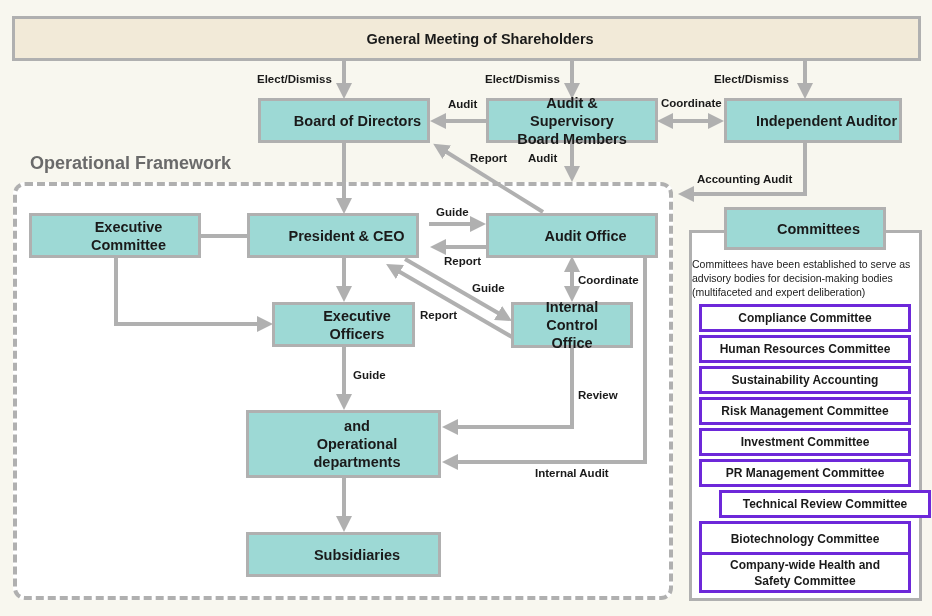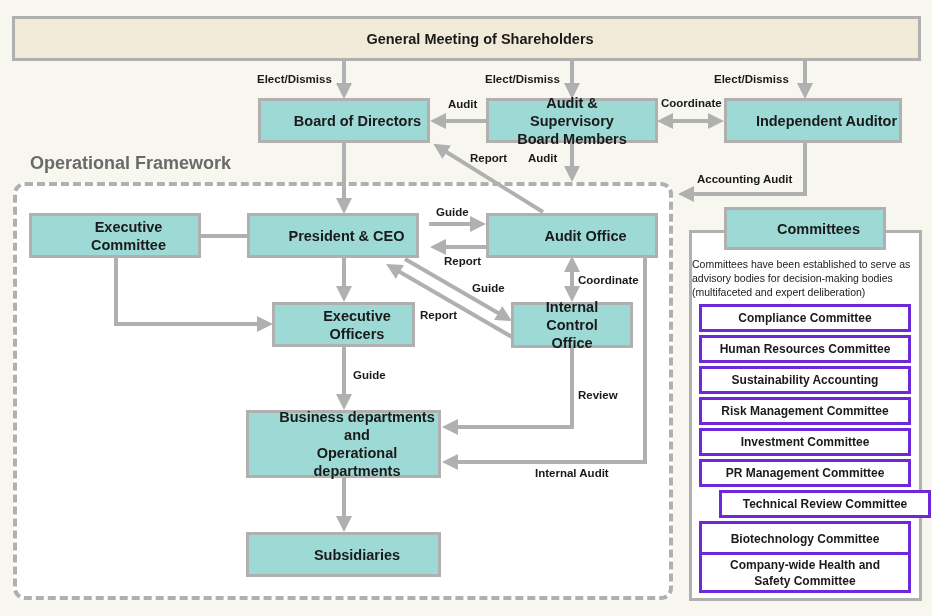--- a/index.html
+++ b/index.html
@@ -119,21 +119,20 @@
 <div class="box" style="left:486px;top:213px;width:172px;height:45px;">
   <span>Audit Office</span>
 </div>
 <div class="box" style="left:272px;top:302px;width:143px;height:45px;">
   <span>Executive Officers</span>
 </div>
 <div class="box" style="left:511px;top:302px;width:122px;height:46px;padding:0 10px;">
   <span>Internal Control Office</span>
 </div>
 <div class="box" style="left:246px;top:410px;width:195px;height:68px;flex-direction:column;">
-  <span>Business departments</span>
   <span>and</span>
   <span>Operational departments</span>
 </div>
 <div class="box" style="left:246px;top:532px;width:195px;height:45px;">
   <span>Subsidiaries</span>
 </div>
 
 <div class="lbl" style="left:257px;top:73px;">Elect/Dismiss</div>
 <div class="lbl" style="left:485px;top:73px;">Elect/Dismiss</div>
 <div class="lbl" style="left:714px;top:73px;">Elect/Dismiss</div>

